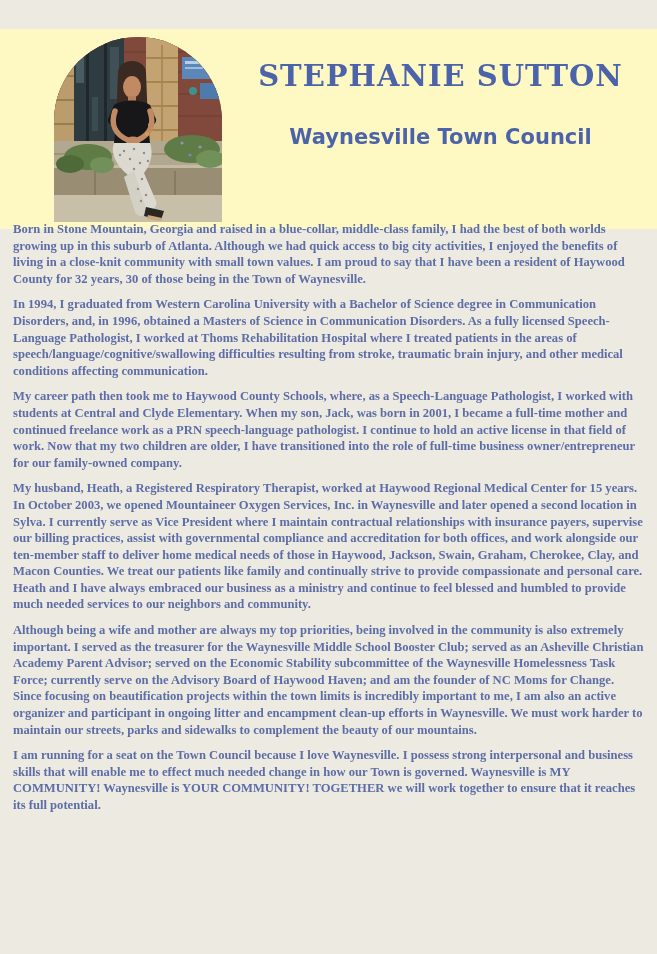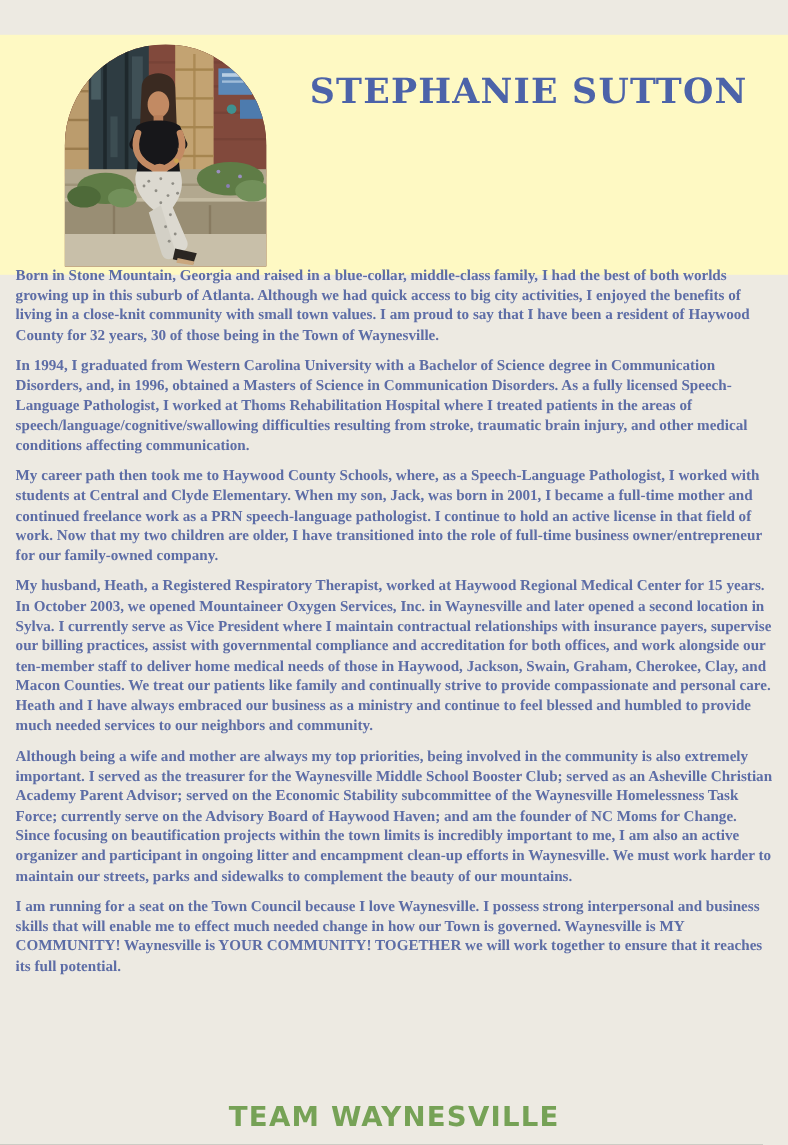--- a/index.html
+++ b/index.html
@@ -174,30 +174,28 @@
         </g>
 
         <path d="M92,170 L110,174 L107,183 L90,179 Z" fill="#2a2622"></path>
         <path d="M94,178 L108,181 L107,184 L93,182 Z" fill="#caa77e"></path>
       </svg>
     </div>
 
     <div class="header-text">
       <h1 class="candidate-name">STEPHANIE SUTTON</h1>
       <div class="subtitle">
+        <div>Waynesville Town Council</div>
       </div>
     </div>
   </div>
 
   <div class="bio">
     <p>Born in Stone Mountain, Georgia and raised in a blue-collar, middle-class family, I had the best of both worlds growing up in this suburb of Atlanta. Although we had quick access to big city activities, I enjoyed the benefits of living in a close-knit community with small town values. I am proud to say that I have been a resident of Haywood County for 32 years, 30 of those being in the Town of Waynesville.</p>
     <p>In 1994, I graduated from Western Carolina University with a Bachelor of Science degree in Communication Disorders, and, in 1996, obtained a Masters of Science in Communication Disorders. As a fully licensed Speech-Language Pathologist, I worked at Thoms Rehabilitation Hospital where I treated patients in the areas of speech/language/cognitive/swallowing difficulties resulting from stroke, traumatic brain injury, and other medical conditions affecting communication.</p>
     <p>My career path then took me to Haywood County Schools, where, as a Speech-Language Pathologist, I worked with students at Central and Clyde Elementary. When my son, Jack, was born in 2001, I became a full-time mother and continued freelance work as a PRN speech-language pathologist. I continue to hold an active license in that field of work. Now that my two children are older, I have transitioned into the role of full-time business owner/entrepreneur for our family-owned company.</p>
     <p>My husband, Heath, a Registered Respiratory Therapist, worked at Haywood Regional Medical Center for 15 years. In October 2003, we opened Mountaineer Oxygen Services, Inc. in Waynesville and later opened a second location in Sylva. I currently serve as Vice President where I maintain contractual relationships with insurance payers, supervise our billing practices, assist with governmental compliance and accreditation for both offices, and work alongside our ten-member staff to deliver home medical needs of those in Haywood, Jackson, Swain, Graham, Cherokee, Clay, and Macon Counties. We treat our patients like family and continually strive to provide compassionate and personal care. Heath and I have always embraced our business as a ministry and continue to feel blessed and humbled to provide much needed services to our neighbors and community.</p>
     <p>Although being a wife and mother are always my top priorities, being involved in the community is also extremely important. I served as the treasurer for the Waynesville Middle School Booster Club; served as an Asheville Christian Academy Parent Advisor; served on the Economic Stability subcommittee of the Waynesville Homelessness Task Force; currently serve on the Advisory Board of Haywood Haven; and am the founder of NC Moms for Change. Since focusing on beautification projects within the town limits is incredibly important to me, I am also an active organizer and participant in ongoing litter and encampment clean-up efforts in Waynesville. We must work harder to maintain our streets, parks and sidewalks to complement the beauty of our mountains.</p>
     <p>I am running for a seat on the Town Council because I love Waynesville. I possess strong interpersonal and business skills that will enable me to effect much needed change in how our Town is governed. Waynesville is MY COMMUNITY! Waynesville is YOUR COMMUNITY! TOGETHER we will work together to ensure that it reaches its full potential.</p>
   </div>
 
-  <div class="footer">
-    <div class="slogan">TEAM WAYNESVILLE</div>
-  </div>
 
 </div>
 
 </body></html>

